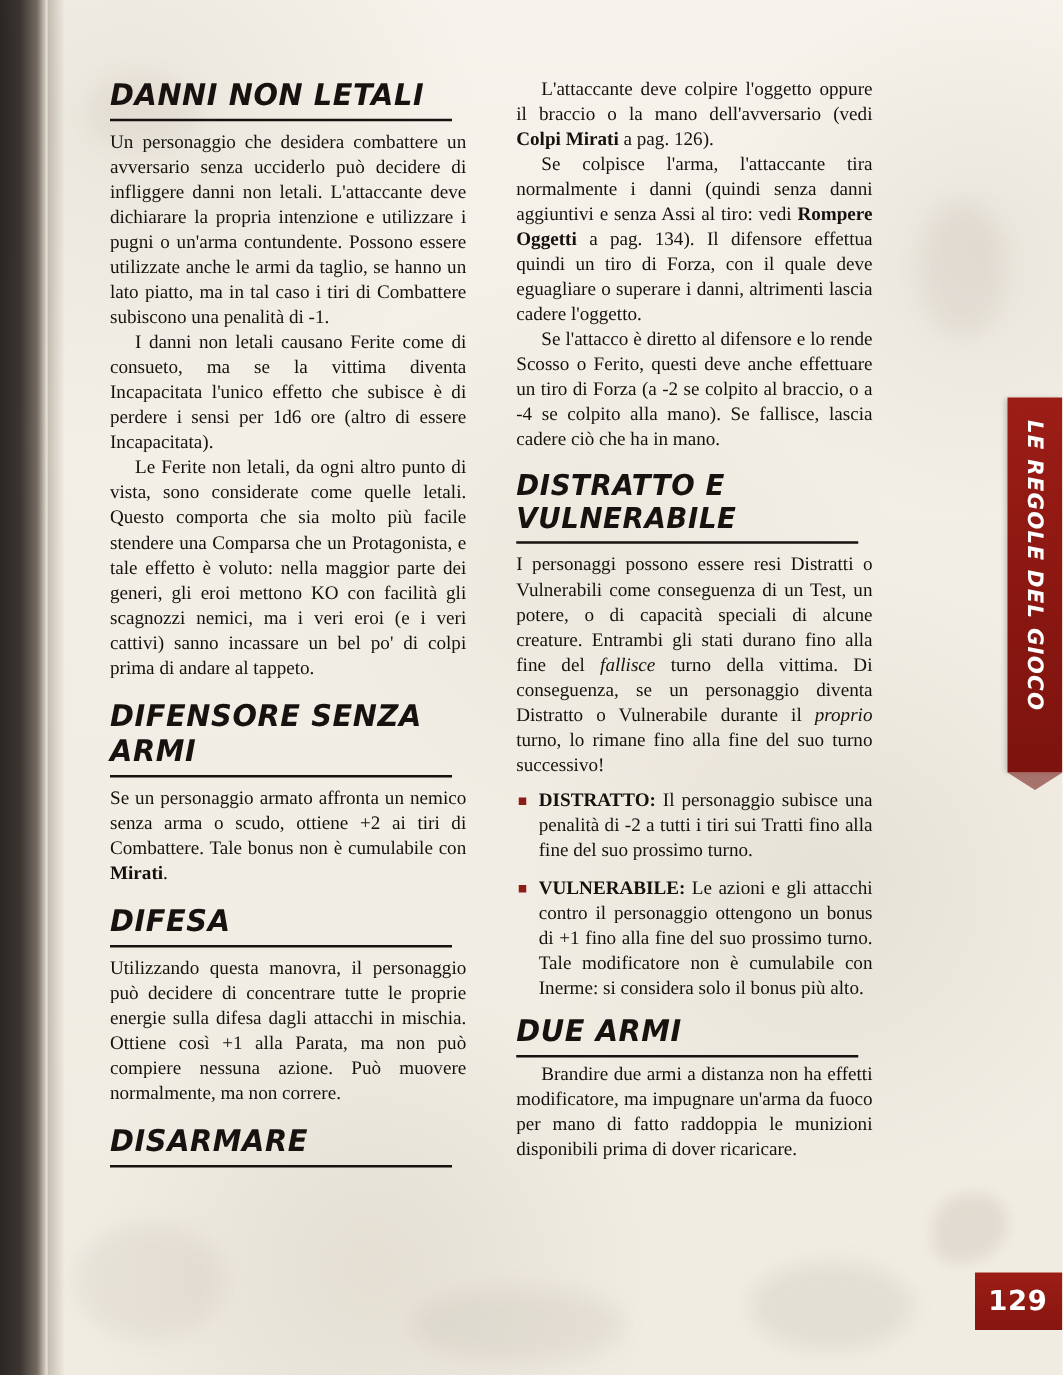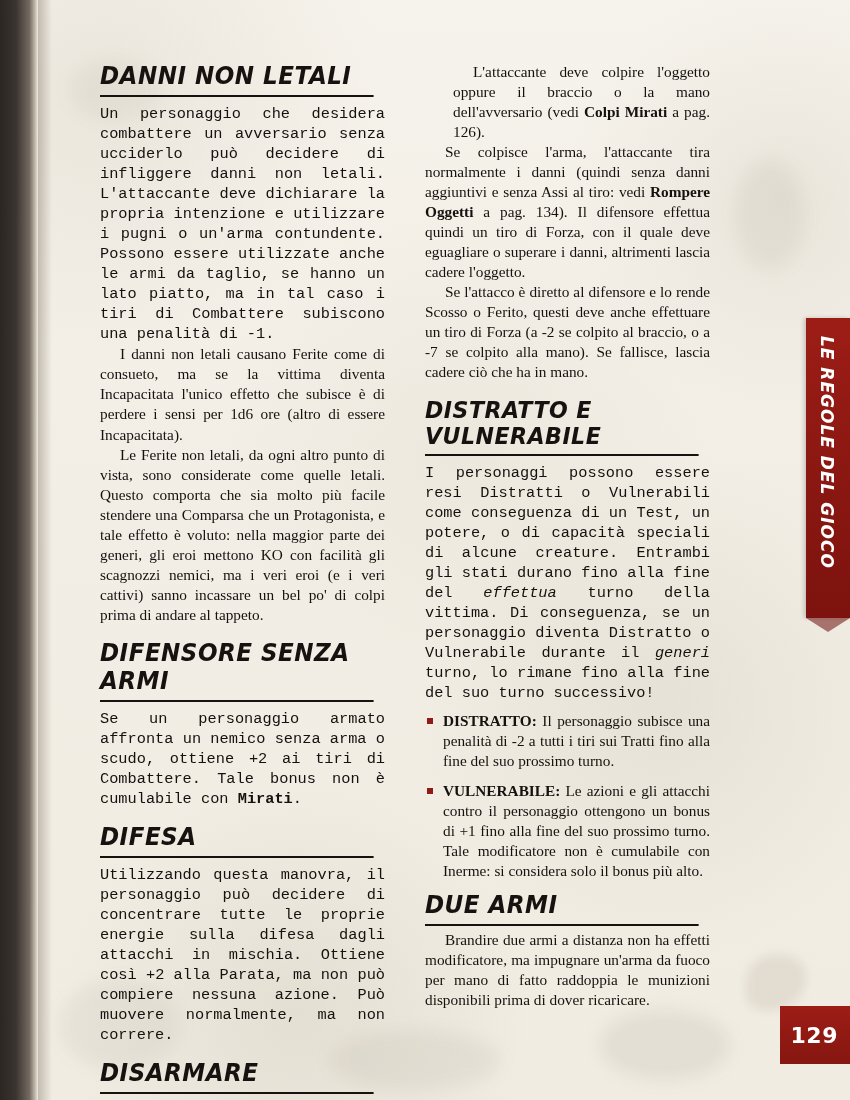--- a/index.html
+++ b/index.html
@@ -49,27 +49,27 @@
     filter: blur(8px);
   }
   .b1 { left: 600px; top: 1010px; width: 130px; height: 70px; }
   .b2 { left: 60px;  top: 980px;  width: 120px; height: 90px; background: rgba(120,104,84,0.07); }
   .b3 { left: 330px; top: 1030px; width: 170px; height: 60px; background: rgba(120,104,84,0.08); }
   .b4 { left: 70px;  top: 60px;   width: 90px;  height: 60px; background: rgba(120,104,84,0.06); }
   .b5 { left: 735px; top: 160px;  width: 70px;  height: 110px; background: rgba(120,104,84,0.07); }
 
   .content {
     position: absolute;
-    left: 100px;
+    left: 88px;
     top: 62px;
     width: 610px;
     column-count: 2;
     column-gap: 40px;
   }
-  .col-break { break-before: column; margin-left: 28px; }
+  .col-break { break-before: column; }
 
   h2.section-title {
     font-family: "DejaVu Sans", sans-serif;
     font-weight: bold;
     font-style: italic;
     font-size: 24px;
     letter-spacing: 0.5px;
     color: #17120f;
     margin: 0 0 4px 0;
     padding: 0 0 5px 0;
@@ -82,21 +82,21 @@
   h2.tight { font-size: 23px; }
   p {
     margin: 0 0 0 0;
     font-size: 15.3px;
     line-height: 1.31;
     color: #15110e;
     text-align: justify;
     hyphens: auto;
   }
   p.indent { text-indent: 20px; }
-  p.first { margin-top: 7px; font-family: Liberation Mono, monospace; }
+  p.first { margin-top: 7px; }
   .gap { margin-bottom: 14px; }
   b, strong { font-weight: bold; }
 
   ul.bullets {
     list-style: none;
     margin: 8px 0 0 0;
     padding: 0;
     font-family: Liberation Serif, serif;
   }
   ul.bullets li {
@@ -149,21 +149,21 @@
     border-right: 22px solid transparent;
     border-top: 14px solid #6d100c;
     opacity: 0.55;
   }
   
   .page-num {
     position: absolute;
     right: 0;
     bottom: 36px;
     width: 70px;
-    height: 58px;
+    height: 46px;
     background: linear-gradient(180deg, #9c1d16 0%, #861610 100%);
     color: #fff;
     font-family: "DejaVu Sans", sans-serif;
     font-weight: bold;
     font-size: 22px;
     display: flex;
     align-items: center;
     justify-content: flex-end;
     padding-right: 12px;
     box-sizing: border-box;
@@ -197,30 +197,30 @@
 
     <h2 class="section-title">DANNI NON LETALI</h2>
     <p class="first">Un personaggio che desidera combattere un avversario senza ucciderlo può decidere di infliggere danni non letali. L'attaccante deve dichiarare la propria intenzione e utilizzare i pugni o un'arma contundente. Possono essere utilizzate anche le armi da taglio, se hanno un lato piatto, ma in tal caso i tiri di Combattere subiscono una penalità di -1.</p>
     <p class="indent">I danni non letali causano Ferite come di consueto, ma se la vittima diventa Incapacitata l'unico effetto che subisce è di perdere i sensi per 1d6 ore (altro di essere Incapacitata).</p>
     <p class="indent gap">Le Ferite non letali, da ogni altro punto di vista, sono considerate come quelle letali. Questo comporta che sia molto più facile stendere una Comparsa che un Protagonista, e tale effetto è voluto: nella maggior parte dei generi, gli eroi mettono KO con facilità gli scagnozzi nemici, ma i veri eroi (e i veri cattivi) sanno incassare un bel po' di colpi prima di andare al tappeto.</p>
 
     <h2 class="section-title">DIFENSORE SENZA ARMI</h2>
     <p class="first gap">Se un personaggio armato affronta un nemico senza arma o scudo, ottiene +2 ai tiri di Combattere. Tale bonus non è cumulabile con <b>Mirati</b>.</p>
 
     <h2 class="section-title">DIFESA</h2>
-    <p class="first gap">Utilizzando questa manovra, il personaggio può decidere di concentrare tutte le proprie energie sulla difesa dagli attacchi in mischia. Ottiene così +2 alla Parata, ma non può compiere nessuna azione. Può muovere normalmente, ma non correre.</p>
+    <p class="first gap">Utilizzando questa manovra, il personaggio può decidere di concentrare tutte le proprie energie sulla difesa dagli attacchi in mischia. Ottiene così +1 alla Parata, ma non può compiere nessuna azione. Può muovere normalmente, ma non correre.</p>
 
     <h2 class="section-title">DISARMARE</h2>
 
     <p class="indent col-break">L'attaccante deve colpire l'oggetto oppure il braccio o la mano dell'avversario (vedi <b>Colpi Mirati</b> a pag. 126).</p>
     <p class="indent">Se colpisce l'arma, l'attaccante tira normalmente i danni (quindi senza danni aggiuntivi e senza Assi al tiro: vedi <b>Rompere Oggetti</b> a pag. 134). Il difensore effettua quindi un tiro di Forza, con il quale deve eguagliare o superare i danni, altrimenti lascia cadere l'oggetto.</p>
-    <p class="indent gap">Se l'attacco è diretto al difensore e lo rende Scosso o Ferito, questi deve anche effettuare un tiro di Forza (a -2 se colpito al braccio, o a -7 se colpito alla mano). Se fallisce, lascia cadere ciò che ha in mano.</p>
+    <p class="indent gap">Se l'attacco è diretto al difensore e lo rende Scosso o Ferito, questi deve anche effettuare un tiro di Forza (a -2 se colpito al braccio, o a -4 se colpito alla mano). Se fallisce, lascia cadere ciò che ha in mano.</p>
 
     <h2 class="section-title tight">DISTRATTO E VULNERABILE</h2>
-    <p class="first">I personaggi possono essere resi Distratti o Vulnerabili come conseguenza di un Test, un potere, o di capacità speciali di alcune creature. Entrambi gli stati durano fino alla fine del <i>effettua</i> turno della vittima. Di conseguenza, se un personaggio diventa Distratto o Vulnerabile durante il <i>generi</i> turno, lo rimane fino alla fine del suo turno successivo!</p>
+    <p class="first">I personaggi possono essere resi Distratti o Vulnerabili come conseguenza di un Test, un potere, o di capacità speciali di alcune creature. Entrambi gli stati durano fino alla fine del <i>fallisce</i> turno della vittima. Di conseguenza, se un personaggio diventa Distratto o Vulnerabile durante il <i>proprio</i> turno, lo rimane fino alla fine del suo turno successivo!</p>
 
     <ul class="bullets">
       <li>
         <b>DISTRATTO:</b><span> Il personaggio subisce una penalità di -2 a tutti i tiri sui Tratti fino alla fine del suo prossimo turno.</span>
       </li>
       <li>
         <b>VULNERABILE:</b><span> Le azioni e gli attacchi contro il personaggio ottengono un bonus di +1 fino alla fine del suo prossimo turno. Tale modificatore non è cumulabile con Inerme: si considera solo il bonus più alto.</span>
       </li>
     </ul>
 

